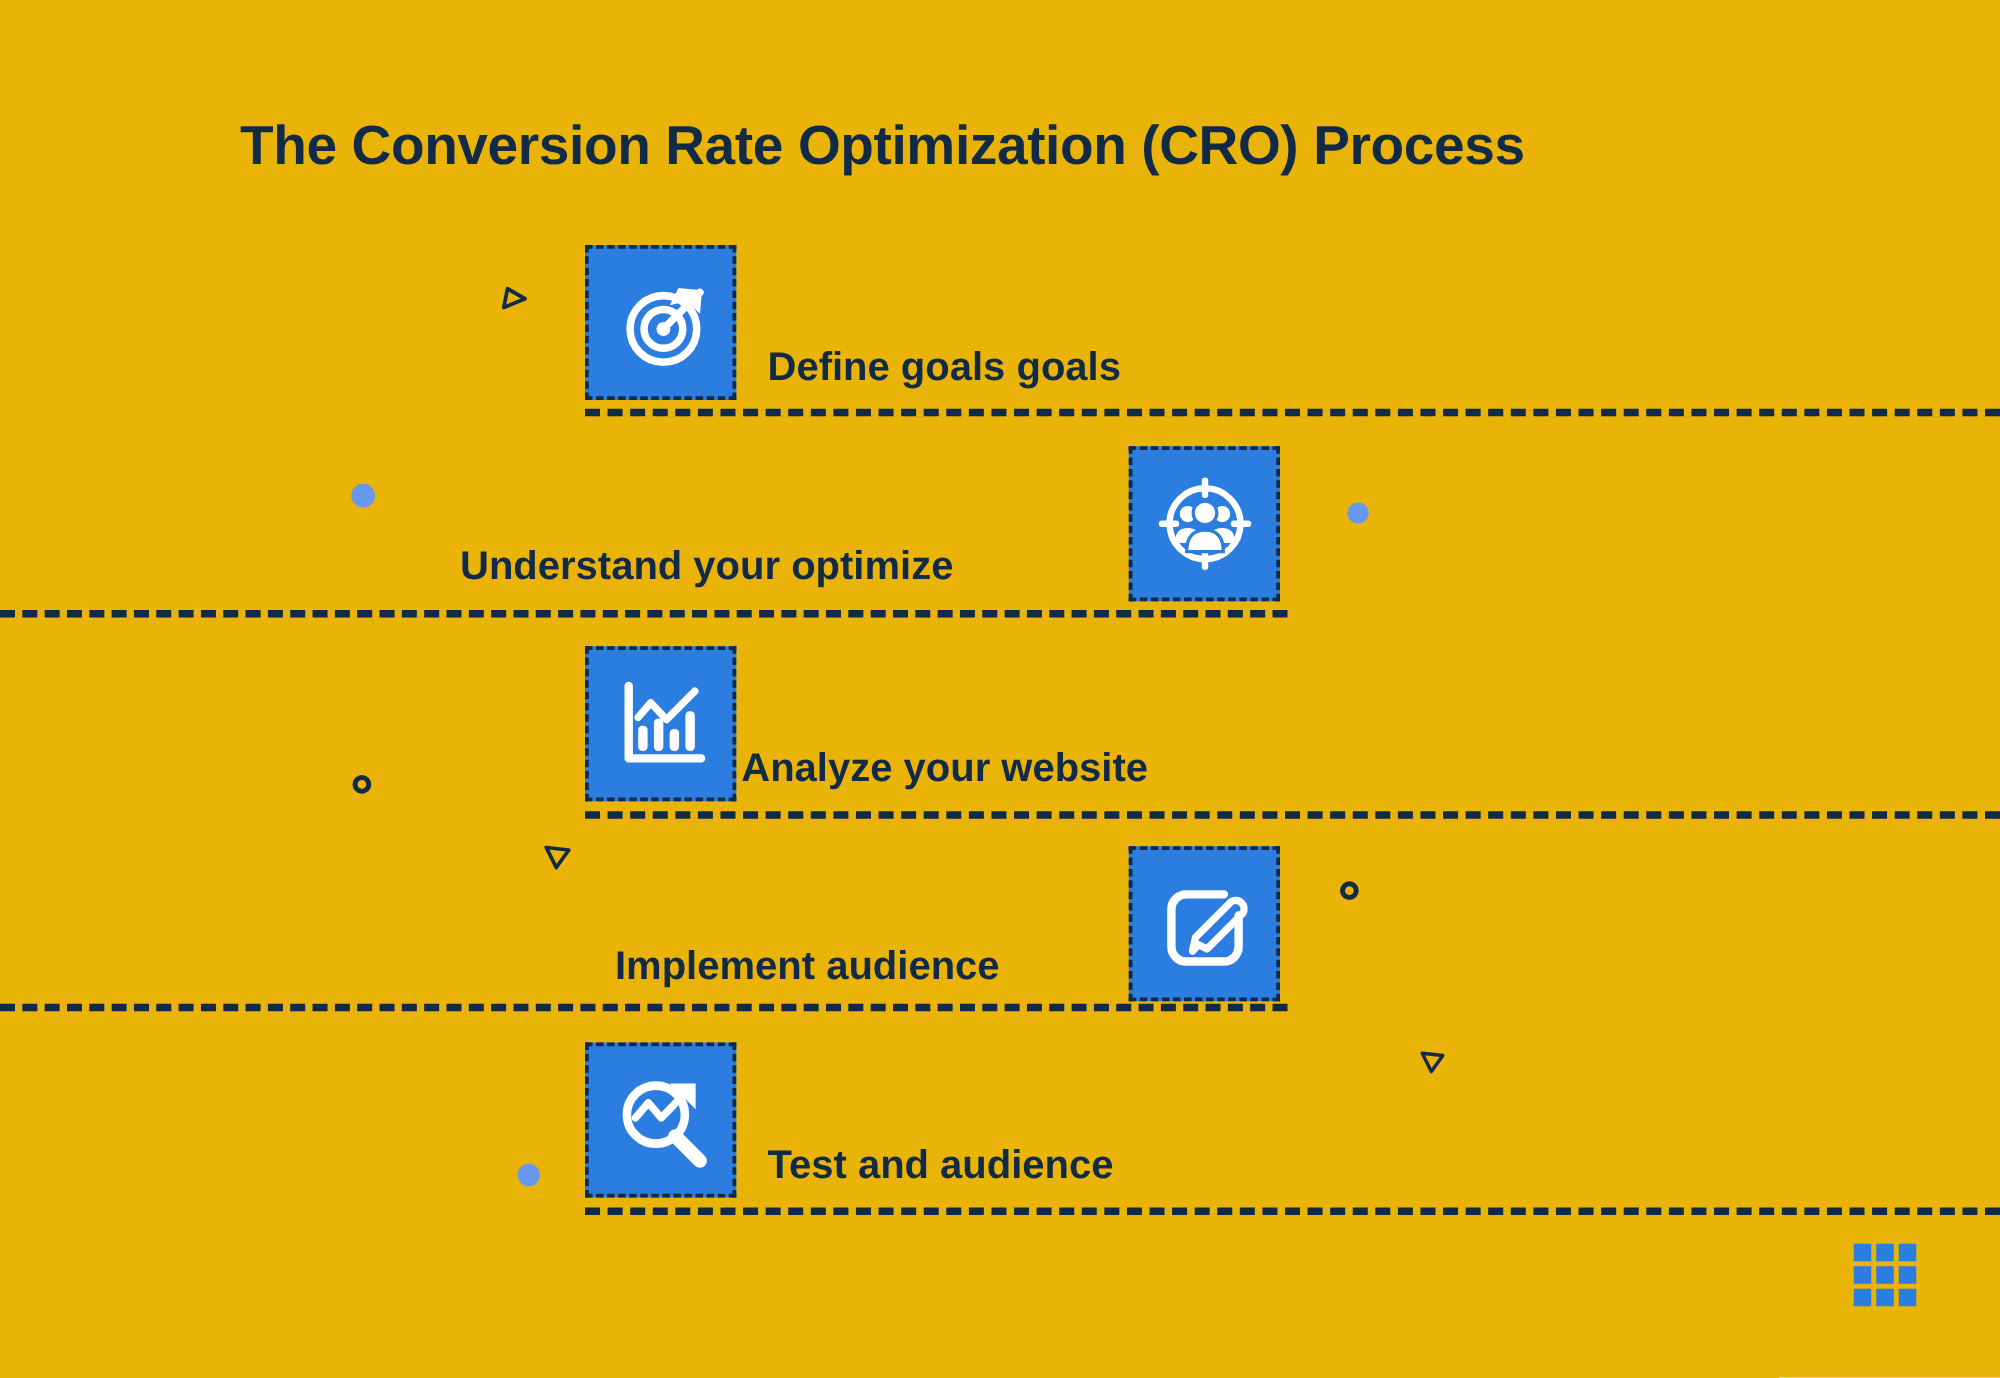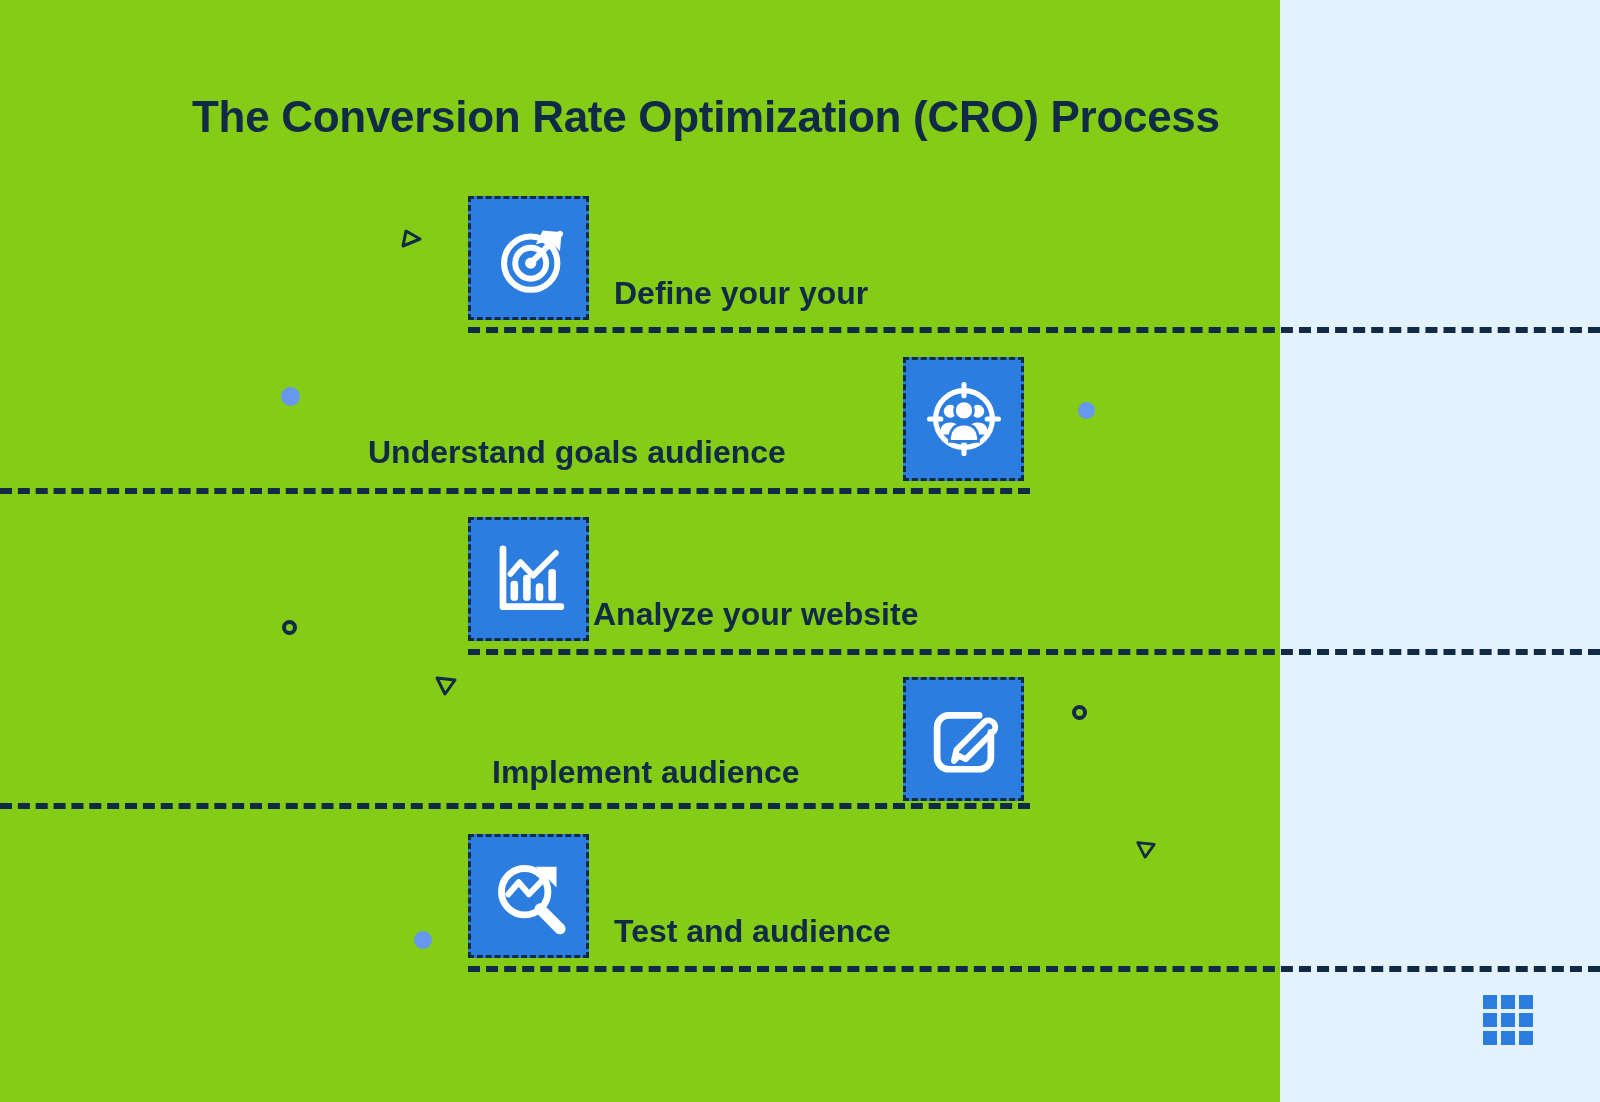--- a/index.html
+++ b/index.html
@@ -7,23 +7,23 @@
   html, body {
     width: 1600px;
     height: 1102px;
     background: #e3f2fd;
     font-family: "Liberation Sans", sans-serif;
     overflow: hidden;
   }
 
   #canvas {
     position: relative;
-    width: 1280px;
+    width: 1600px;
     height: 1102px;
-    background: #84cc16;
+    background: #eab308;
   }
 
   
   .title {
     position: absolute;
     left: 192px;
     top: 92px;
     font-size: 44px;
     font-weight: bold;
     color: #112a46;
@@ -107,21 +107,21 @@
         <g fill="none" stroke="#ffffff" stroke-width="7">
           <circle cx="52" cy="56" r="31"></circle>
           <circle cx="52" cy="56" r="18"></circle>
         </g>
         <circle cx="52" cy="56" r="6.5" fill="#ffffff"></circle>
         <path d="M52 56 L86 22" stroke="#ffffff" stroke-width="7" stroke-linecap="round"></path>
         <path d="M66 18 L88 20 L86 42 L74 30 L58 34 Z" fill="#ffffff"></path>
       </svg>
     </span>
   </div>
-  <div class="step-label" style="left:614px; top:275px;">Define your your</div>
+  <div class="step-label" style="left:614px; top:275px;">Define goals goals</div>
 
   <div class="tile" style="left:903px; top:357px;">
     <span>
       <svg width="86" height="86" viewBox="0 0 100 100">
         <circle cx="50" cy="50" r="33" fill="none" stroke="#ffffff" stroke-width="6"></circle>
         <g stroke="#ffffff" stroke-width="6" stroke-linecap="round">
           <line x1="50" y1="10" x2="50" y2="23"></line>
           <line x1="50" y1="77" x2="50" y2="90"></line>
           <line x1="10" y1="50" x2="23" y2="50"></line>
           <line x1="77" y1="50" x2="90" y2="50"></line>
@@ -134,21 +134,21 @@
           <circle cx="34" cy="41" r="7.5"></circle>
           <path d="M22 68 q0 -14 12 -14 q12 0 12 14 z"></path>
           <circle cx="66" cy="41" r="7.5"></circle>
           <path d="M54 68 q0 -14 12 -14 q12 0 12 14 z"></path>
         </g>
         <circle cx="50" cy="40" r="11" fill="#ffffff" stroke="#2b7de0" stroke-width="3"></circle>
         <path d="M33 76 q0 -20 17 -20 q17 0 17 20 z" fill="#ffffff" stroke="#2b7de0" stroke-width="3"></path>
       </svg>
     </span>
   </div>
-  <div class="step-label" style="left:368px; top:434px;">Understand goals audience</div>
+  <div class="step-label" style="left:368px; top:434px;">Understand your optimize</div>
 
   <div class="tile" style="left:468px; top:517px;">
     <span>
       <svg width="84" height="84" viewBox="0 0 100 100">
         <path d="M19 14 L19 83 L88 83" fill="none" stroke="#ffffff" stroke-width="8" stroke-linecap="round" stroke-linejoin="round"></path>
         <g fill="#ffffff">
           <rect x="28" y="52" width="9" height="24" rx="4"></rect>
           <rect x="43" y="45" width="9" height="31" rx="4"></rect>
           <rect x="58" y="55" width="9" height="21" rx="4"></rect>
           <rect x="73" y="38" width="9" height="38" rx="4"></rect>

